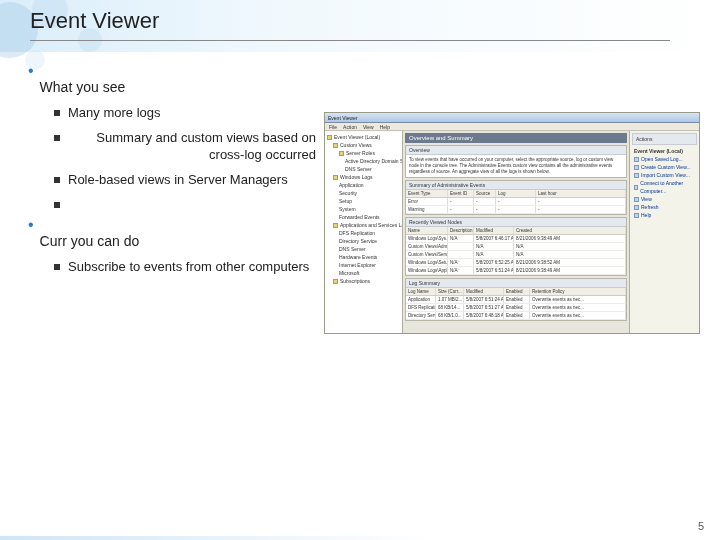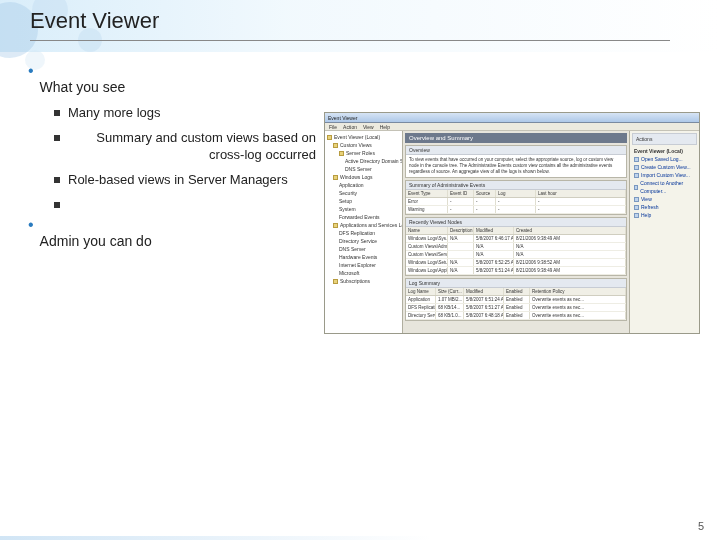--- a/index.html
+++ b/index.html
@@ -264,22 +264,26 @@
   <div class="l2">
       <span class="l2-bullet"></span>
       <span class="l2-text">Role-based views in Server Managers</span>
     </div>
   <div class="l2">
       <span class="l2-bullet"></span>
     </div>
 
   <div class="l1" style="margin-top:6px;">
     <span class="l1-bullet">•</span>
-    <span class="l1-text">Admin you can do</span>
+    <span class="l1-text">Curr you can do</span>
   </div>
+  <div class="l2">
+      <span class="l2-bullet"></span>
+      <span class="l2-text">Subscribe to events from other computers</span>
+    </div>
 </div>
 
 <div class="screenshot">
   <div class="ss-titlebar">
     <span>Event Viewer</span>
   </div>
   <div class="ss-menubar">
     <span>File</span>
     <span>Action</span>
     <span>View</span>

